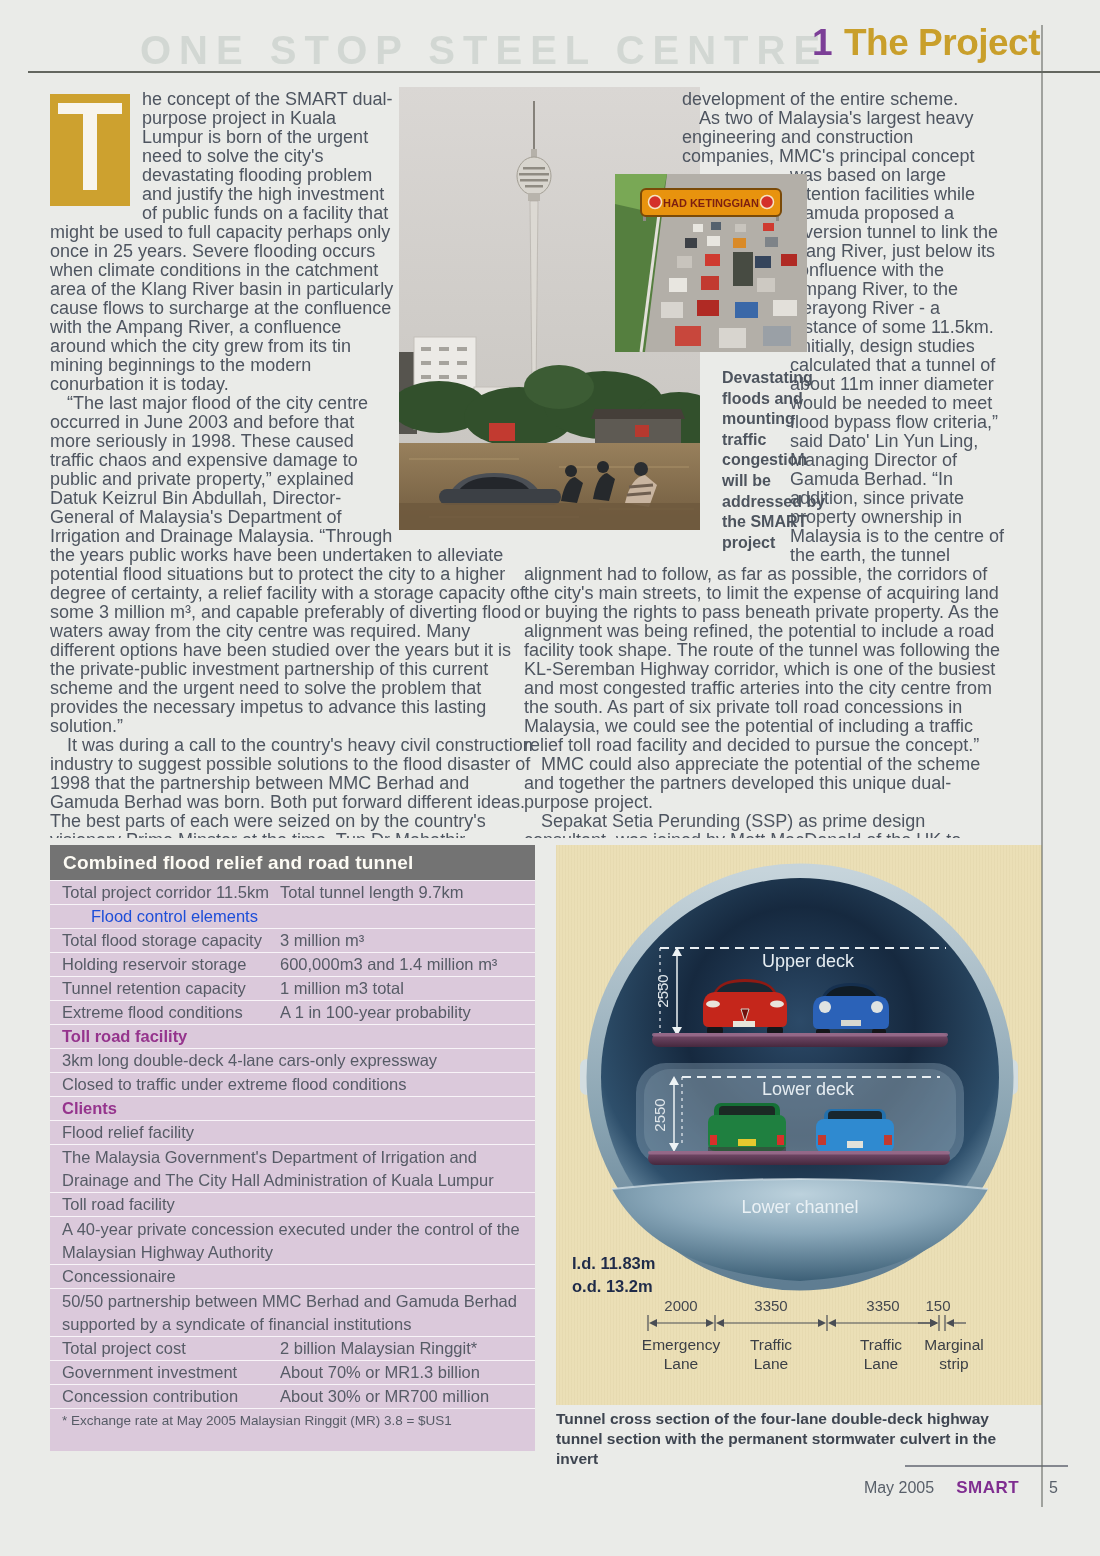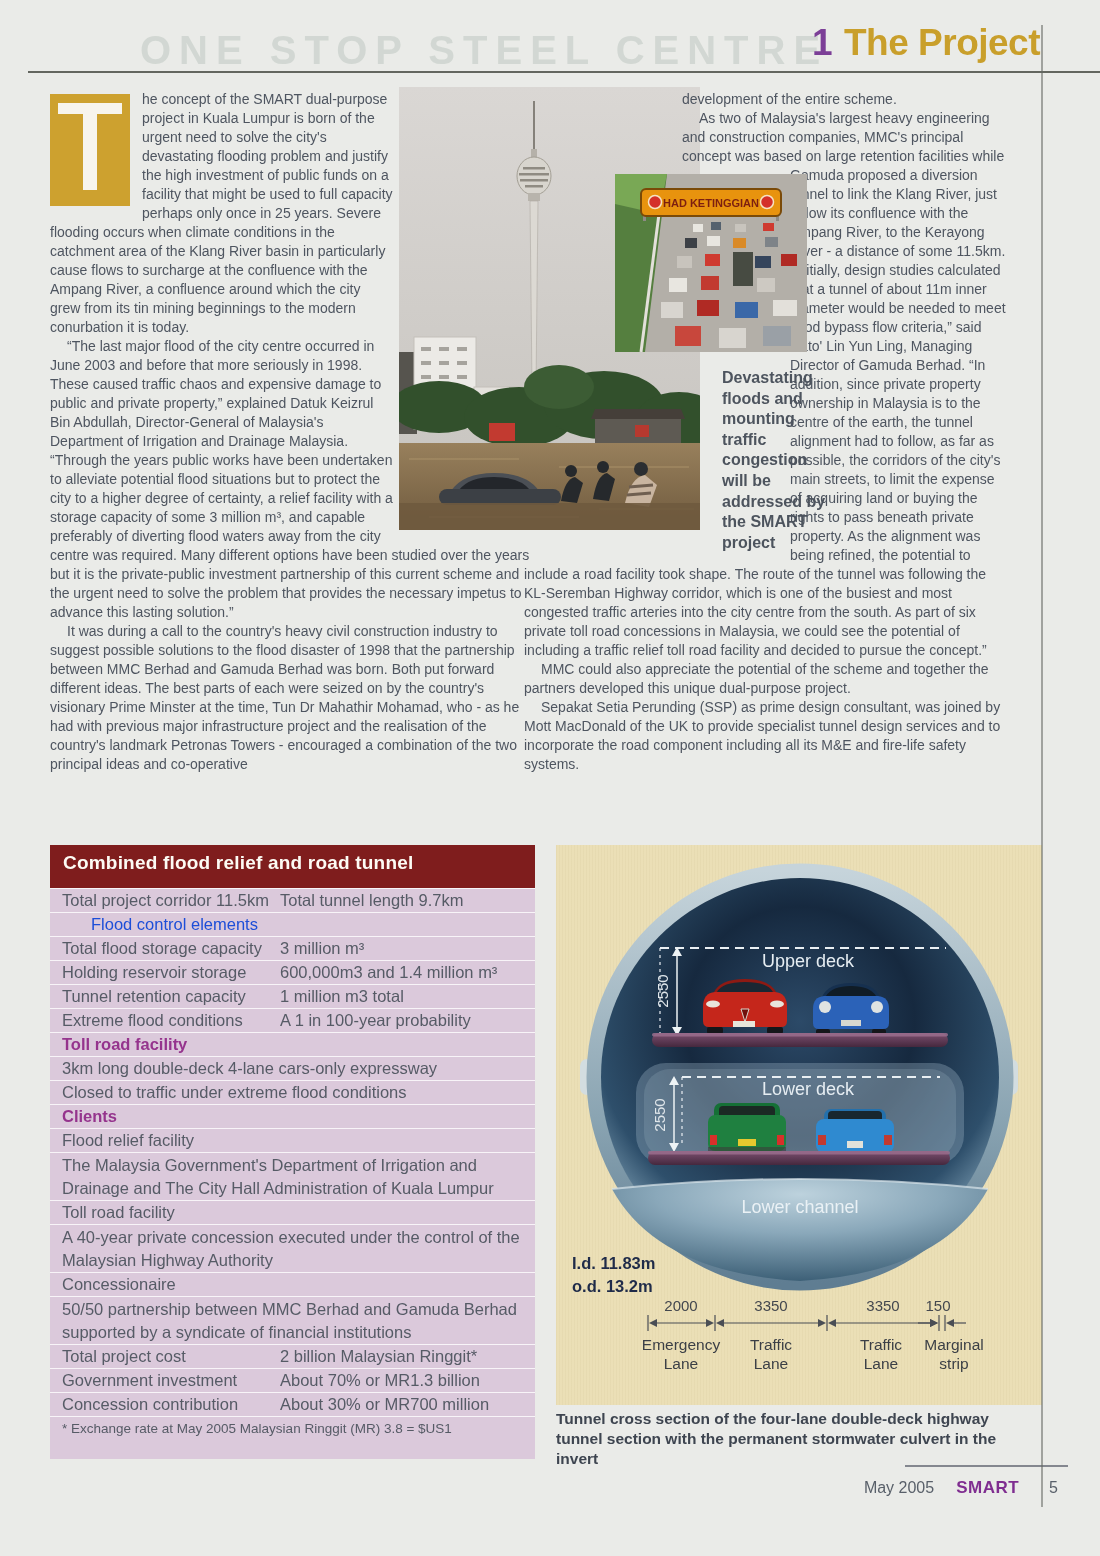--- a/index.html
+++ b/index.html
@@ -18,21 +18,21 @@
     color:rgba(172,184,176,0.38); white-space:nowrap;
   }
   
   .header { position:absolute; top:22px; right:60px; z-index:3; font-size:37px; font-weight:bold; letter-spacing:-0.5px; }
   .header .num { color:#7c3f97; margin-right:12px; }
   .header .ttl { color:#c99f2b; }
   .header-rule { position:absolute; left:28px; top:71px; width:1072px; height:2px; background:#63665f; z-index:3; }
   .margin-line { position:absolute; left:1041px; top:25px; width:2px; height:1482px; background:rgba(98,102,96,0.55); z-index:6; }
 
   
-  .col { position:absolute; z-index:3; color:#4e5560; font-size:14px; line-height:19px; }
+  .col { position:absolute; z-index:3; color:#4e5560; font-size:18px; line-height:19px; }
   .col-left  { left:50px; top:90px; width:489px; height:748px; overflow:hidden; }
   .col-right { left:524px; top:90px; width:486px; height:748px; overflow:hidden; }
   .spacer-right { float:right; width:145px; height:456px; }
   .spacer-a { float:left; width:158px; height:80px; }
   .spacer-b { float:left; clear:left; width:266px; height:392px; }
   p.indent { text-indent:17px; }
   .dropcap {
     position:relative; float:left; width:80px; height:112px;
     margin:4px 12px 2px 0; background:#cda12f;
   }
@@ -43,21 +43,21 @@
   
   .main-photo  { position:absolute; left:399px; top:87px;  width:301px; height:443px; z-index:2; }
   .inset-photo { position:absolute; left:615px; top:174px; width:192px; height:178px; z-index:4; }
   .photo-caption {
     position:absolute; left:722px; top:368px; width:114px; z-index:5;
     font-size:16px; font-weight:bold; line-height:20.6px; color:#4d545e;
   }
 
   
   .fact-table { position:absolute; left:50px; top:845px; width:485px; z-index:3; }
-  .ft-header { height:43px; line-height:35px; background:#7f1d1d; color:#fdfbf4;
+  .ft-header { height:35px; line-height:35px; background:#737373; color:#fdfbf4;
                font-size:19px; font-weight:bold; padding-left:13px; letter-spacing:0.2px; }
   .ft-body { background:#dbc9db; color:#565b66; font-size:16.5px; }
   .trow { position:relative; padding-left:12px; box-shadow: inset 0 1px 0 rgba(255,255,255,0.8); }
   .trow.h24 { height:24px; line-height:24px; }
   .trow.h48 { height:48px; line-height:23px; padding-top:2px; }
   .trow .tvalue { position:absolute; left:230px; top:0; line-height:24px; }
   .trow.subhead  { color:#1d4ed8;padding-left:41px; }
   .trow.subheadb { color:#95348d; font-weight:bold; }
   .trow.footnote { height:43px; line-height:26px; font-size:13.5px; }
 

